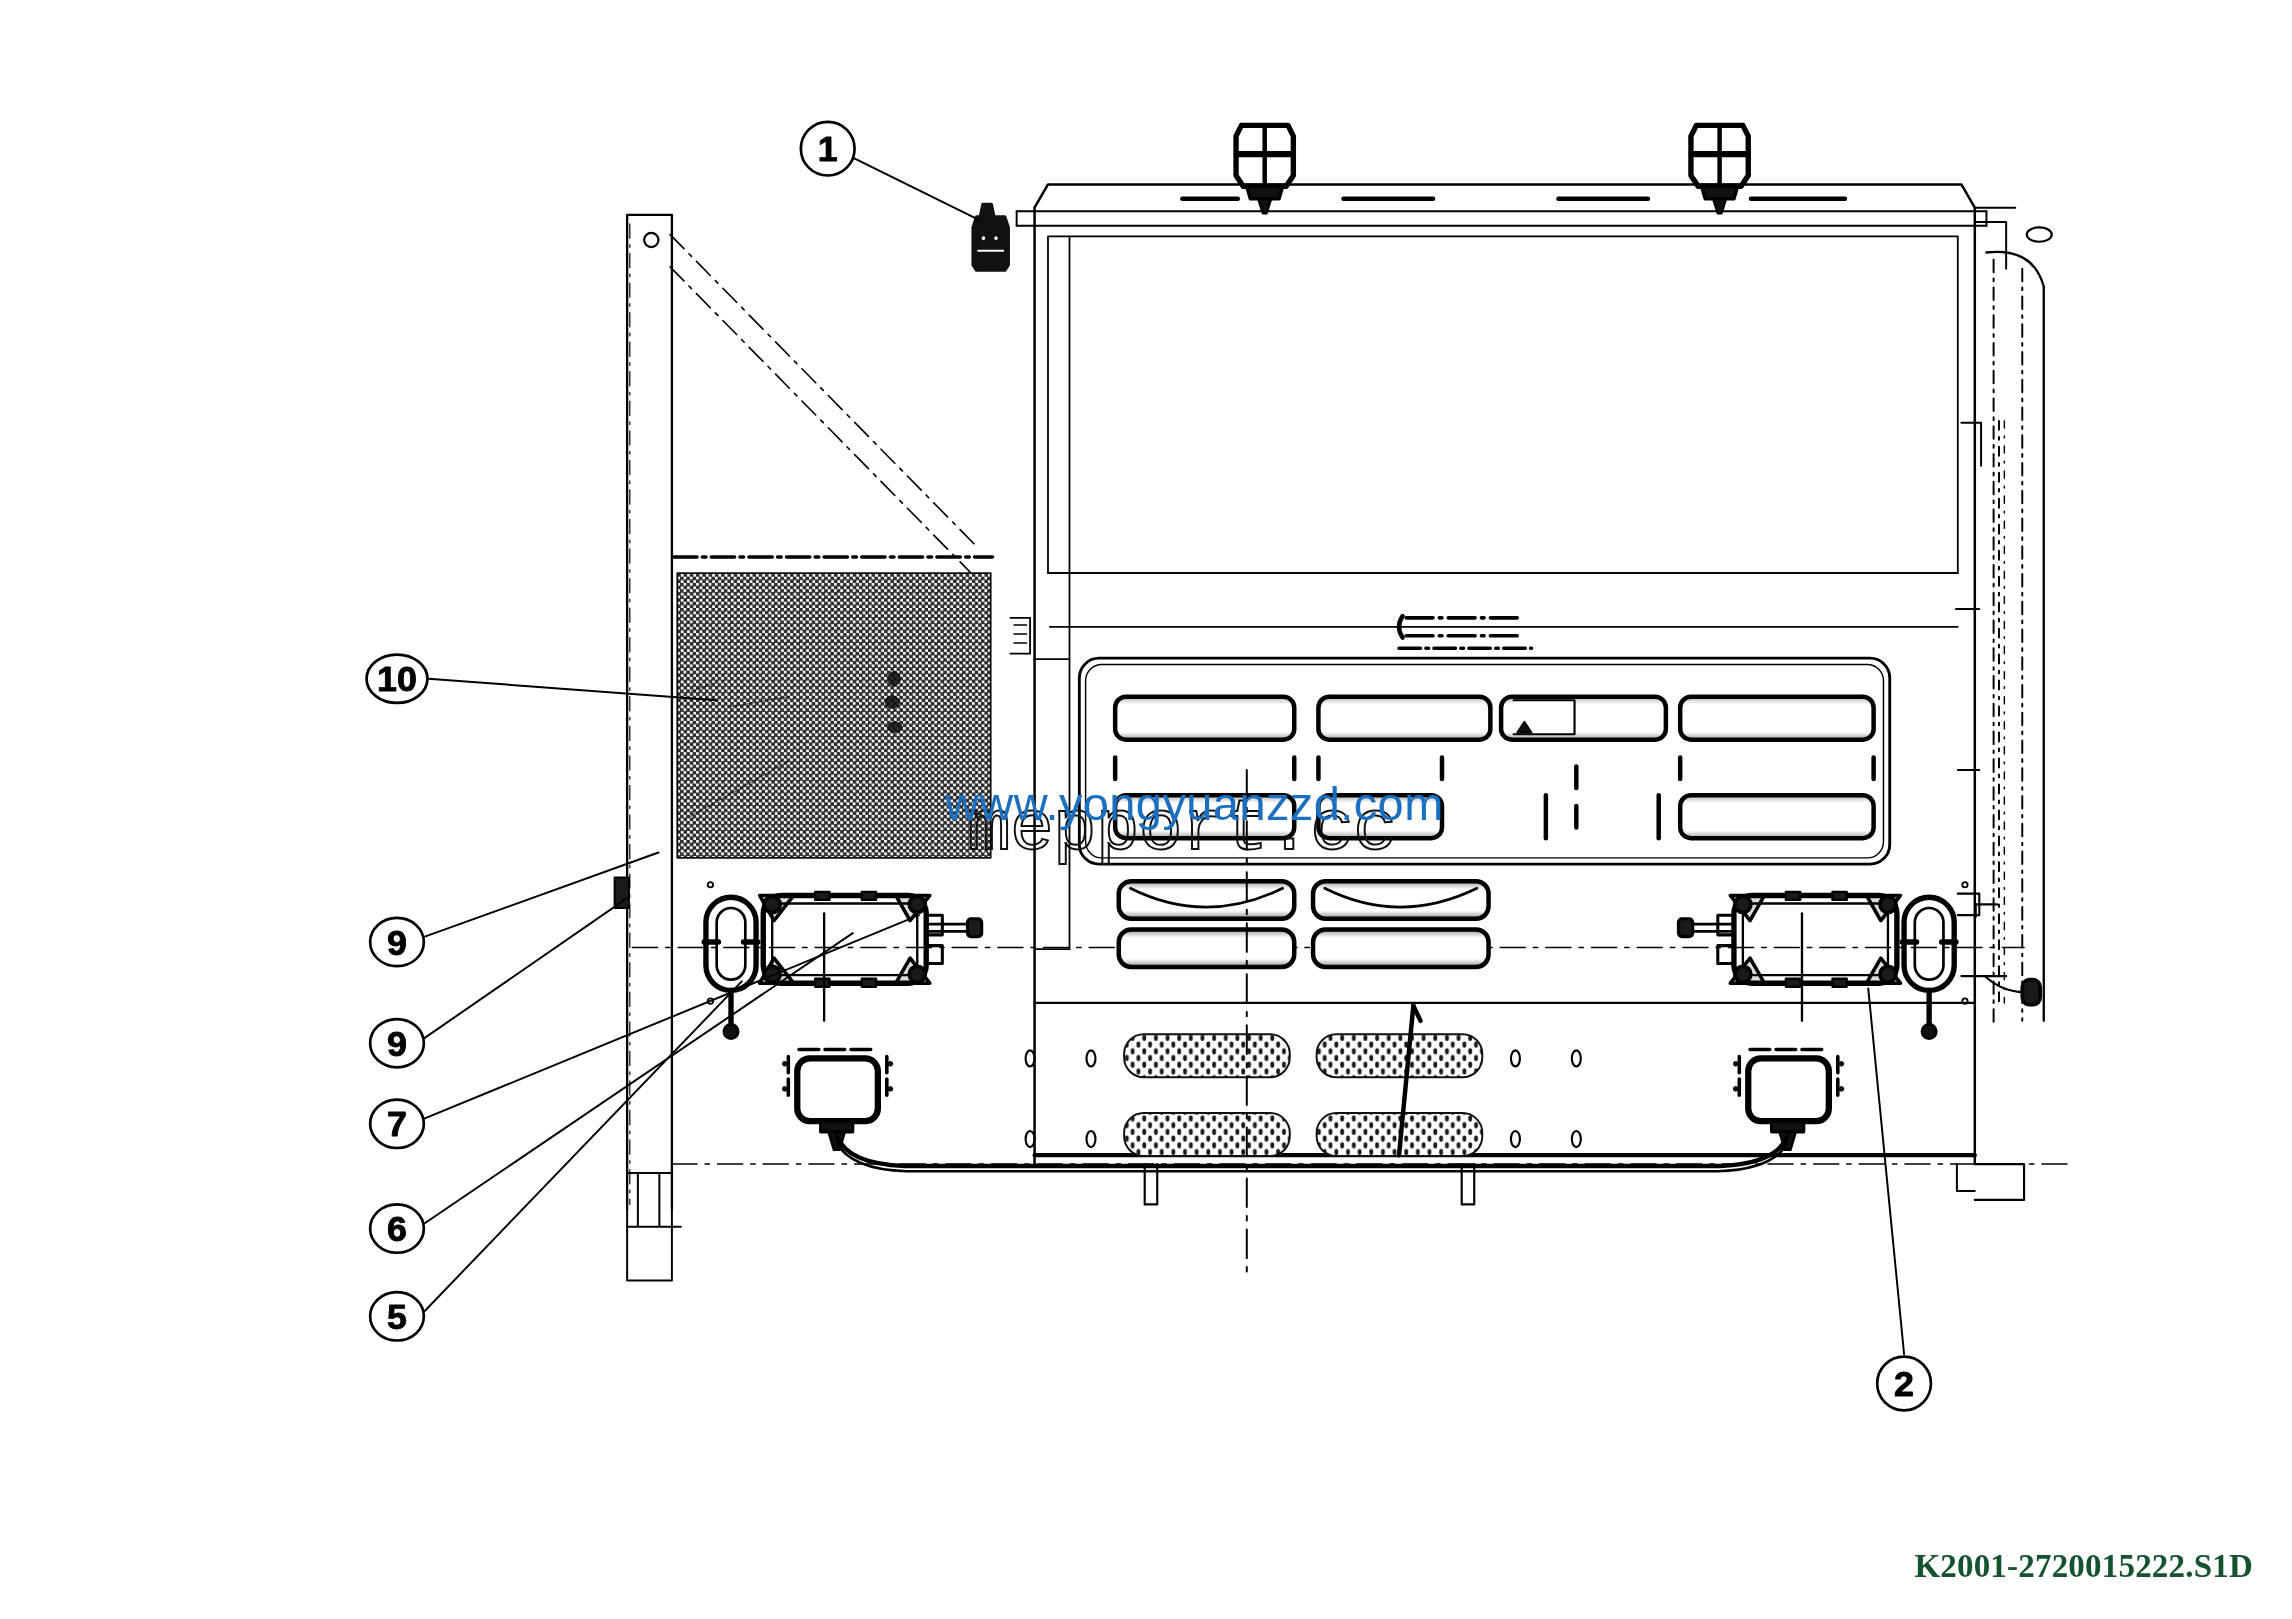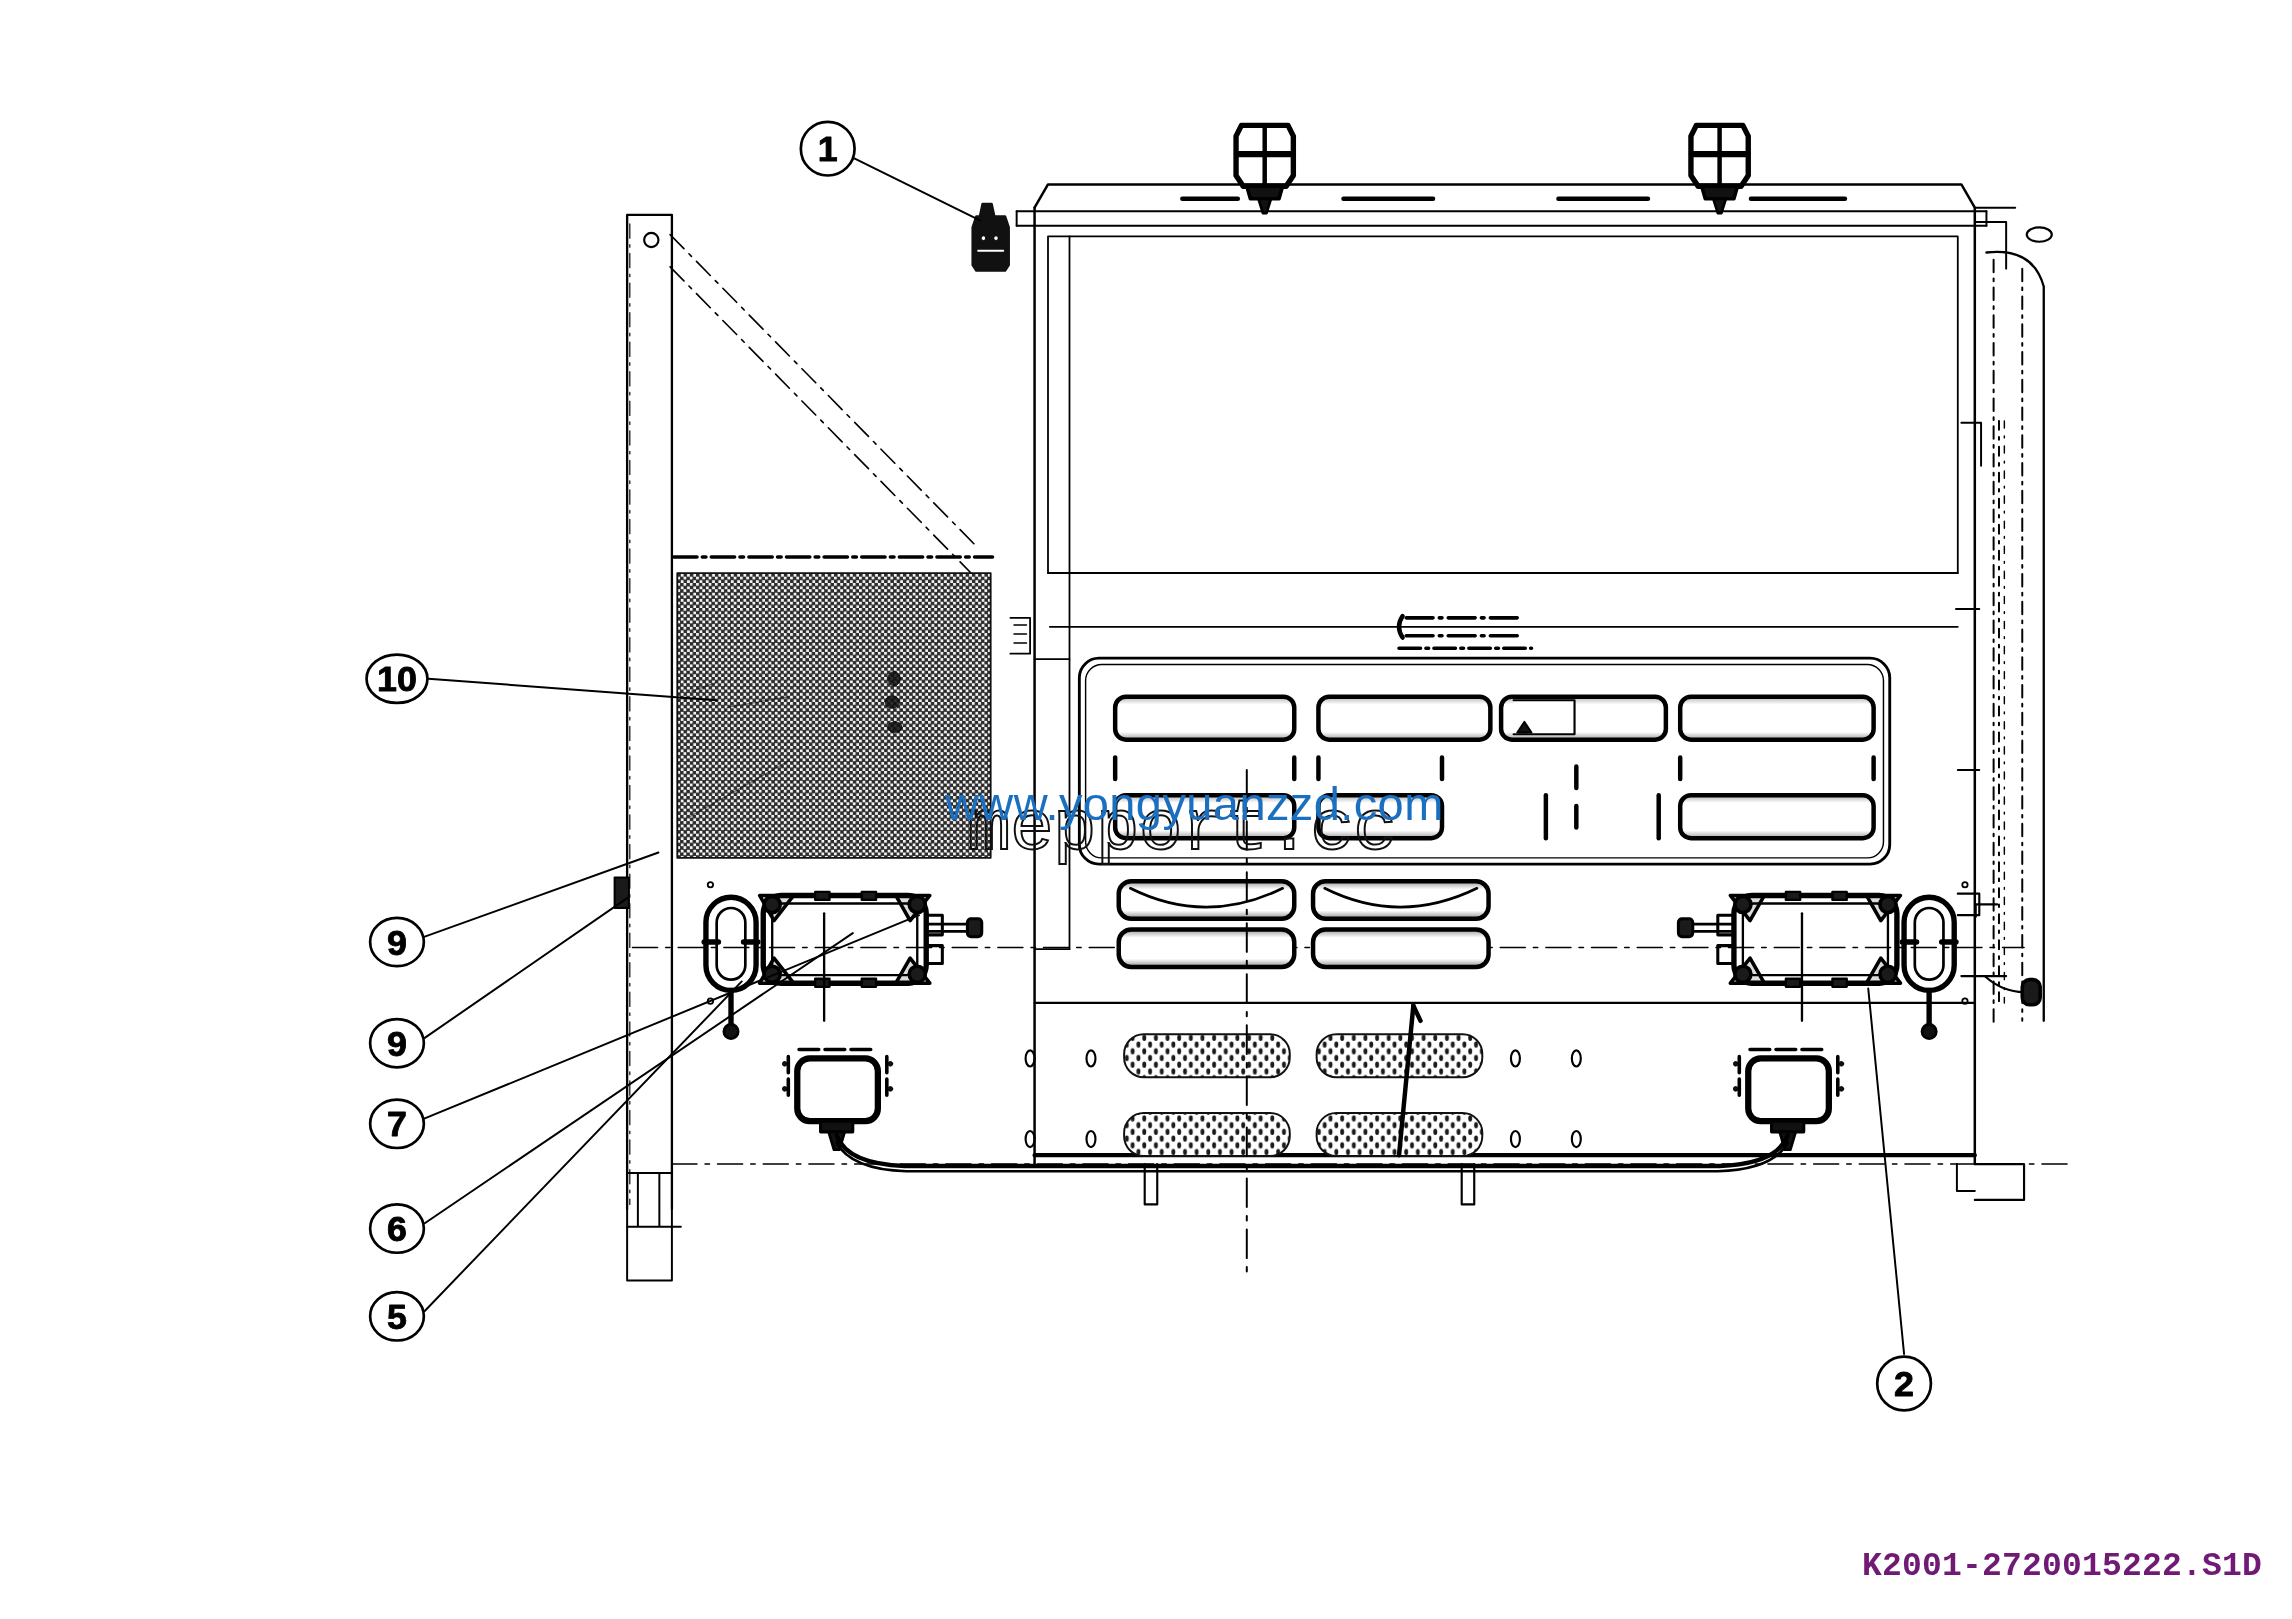--- a/index.html
+++ b/index.html
@@ -18,27 +18,27 @@
     overflow: hidden;
   }
   #diagram {
     position: absolute;
     left: 0; top: 0;
     width: 2293px;
     height: 1619px;
   }
   .partno {
     position: absolute;
-    right: 31px;
+    right: 40px;
     bottom: 34px;
-    font-family: Liberation Mono, monospace;
+    font-family: Liberation Serif, serif;
     font-size: 33px;
     font-weight: bold;
     letter-spacing: 0.2px;
-    color: #701a75;
+    color: #14532d;
     white-space: nowrap;
   }
   .wm-blue {
     position: absolute;
     left: 945px;
     top: 776px;
     font-family: "Liberation Sans", sans-serif;
     font-size: 47px;
     font-weight: 400;
     color: #1b6fc0;

